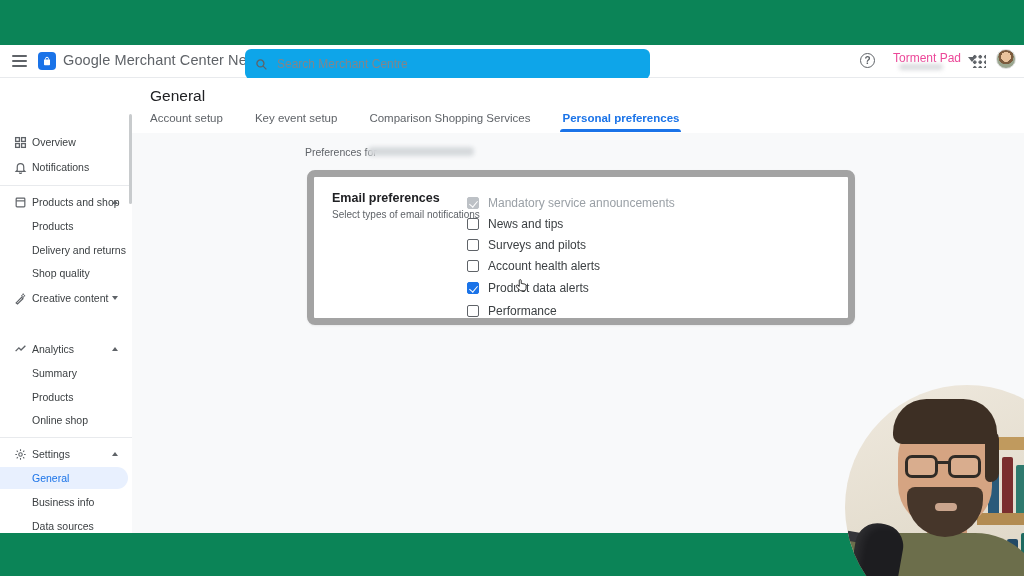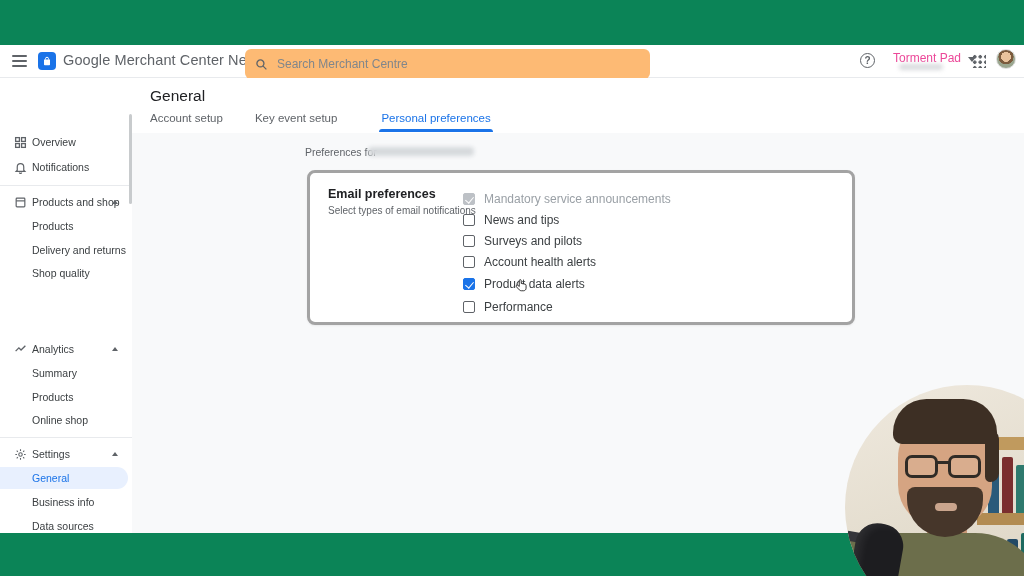--- a/index.html
+++ b/index.html
@@ -9,21 +9,21 @@
 
   
   .app { position:absolute; left:0; top:45px; width:1024px; height:488px; background:#ffffff; }
 
   
   .appbar { position:absolute; left:0; top:0; width:1024px; height:33px; background:#fff; border-bottom:1px solid #e8eaed; }
   .hamburger { position:absolute; left:12px; top:10px; width:15px; height:12px; display:flex; flex-direction:column; justify-content:space-between; cursor:pointer; }
   .hamburger span { display:block; height:1.8px; background:#5f6368; border-radius:1px; }
   .gmc-logo { position:absolute; left:38px; top:7px; width:18px; height:18px; background:#1a73e8; border-radius:4px; display:flex; align-items:center; justify-content:center; }
   .product-name { position:absolute; left:63px; top:7px; font-size:14.5px; color:#5f6368; letter-spacing:.1px; white-space:nowrap; }
-  .searchbox { position:absolute; left:245px; top:4px; width:405px; height:25px; background:#fdba74; border-radius:6px; display:flex; align-items:center; padding:15px 10px; }
+  .searchbox { position:absolute; left:245px; top:4px; width:405px; height:25px; background:#0ea5e9; border-radius:6px; display:flex; align-items:center; padding:15px 10px; }
   .searchbox svg { flex:0 0 auto; margin-right:9px; }
   .searchbox input { border:none; outline:none; background:transparent; font-family:"Liberation Sans",sans-serif; font-size:12px; color:#3c4043; width:100%; }
   .searchbox input::placeholder { color:#80868b; }
   .help-icon { position:absolute; left:860px; top:8px; width:15px; height:15px; border:1.4px solid #5f6368; border-radius:50%; color:#5f6368; font-size:10px; font-weight:bold; display:flex; align-items:center; justify-content:center; cursor:pointer; }
   .help-icon::after { content:"?"; }
   .account-switcher { position:absolute; left:893px; top:6px; display:flex; align-items:center; cursor:pointer; }
   .account-name { font-size:12px; color:#ec4899; }
   .account-caret { width:0; height:0; border-left:4px solid transparent; border-right:4px solid transparent; border-top:5px solid #5f6368; margin-left:7px; margin-top:2px; }
   .account-blur { position:absolute; left:899px; top:19px; width:44px; height:6px; background:#d9dbde; border-radius:3px; filter:blur(2px); }
   .apps-grid-icon { position:absolute; left:972px; top:9px; width:14px; height:14px; background-image:radial-gradient(circle,#5f6368 1.6px,transparent 1.8px); background-size:5.5px 5.5px; background-position:0 0; cursor:pointer; }
@@ -40,28 +40,28 @@
   .caret-up   { border-bottom:4.5px solid #5f6368; }
   .caret-down { border-top:4.5px solid #5f6368; }
   .side-divider { position:absolute; left:0; width:132px; height:1px; background:#e8eaed; }
   .side-scroll-thumb { position:absolute; left:129px; top:36px; width:3px; height:90px; background:#c8cbcd; border-radius:2px; }
 
   
   .main { position:absolute; left:132px; top:33px; width:892px; height:455px; background:#fff; }
   .page-title { position:absolute; left:18px; top:9px; font-size:15.5px; color:#202124; }
   .tabs { position:absolute; left:16px; top:31px; height:23px; display:flex; align-items:flex-end; }
   .tab { position:relative; font-size:11.5px; color:#5f6368; padding:0 2px 8px 2px; margin-right:28px; cursor:pointer; white-space:nowrap; }
-  .tab.active { color:#1a73e8; font-weight:normal;margin-left:12px; }
+  .tab.active { color:#1a73e8; font-weight:bold; }
   .tab.active::after { content:""; position:absolute; left:0; right:0; bottom:0; height:3px; background:#1a73e8; border-radius:3px 3px 0 0; }
   .content { position:absolute; left:0; top:55px; width:892px; height:400px; background:#f8f9fa; }
 
   .prefs-for { position:absolute; left:173px; top:13px; font-size:10.5px; color:#5f6368; }
   .prefs-blur { position:absolute; left:236px; top:14px; width:106px; height:9px; background:#d6d9dc; border-radius:4px; filter:blur(2px); }
 
-  .card { position:absolute; left:175px; top:37px; width:548px; height:155px; background:#fff; border:3px solid #a3a3a3; border-radius:8px; box-shadow:0 1px 2px rgba(60,64,67,.08); }
+  .card { position:absolute; left:175px; top:37px; width:548px; height:155px; background:#fff; border:7px solid #a3a3a3; border-radius:8px; box-shadow:0 1px 2px rgba(60,64,67,.08); }
   .card-heading { position:absolute; left:18px; top:14px; font-size:12.5px; font-weight:bold; color:#202124; }
   .card-subheading { position:absolute; left:18px; top:32px; font-size:10px; color:#5f6368; }
 
   .opt-row { position:absolute; left:153px; height:14px; display:flex; align-items:center; cursor:pointer; }
   .checkbox { width:12px; height:12px; border:1.6px solid #5f6368; border-radius:2px; margin-right:9px; flex:0 0 auto; position:relative; background:#fff; }
   .checkbox.checked { background:#1a73e8; border-color:#1a73e8; }
   .checkbox.checked::after { content:""; position:absolute; left:2.5px; top:0.5px; width:4px; height:7px; border:solid #fff; border-width:0 1.8px 1.8px 0; transform:rotate(40deg); }
   .checkbox.disabled { background:#bdc1c6; border-color:#bdc1c6; }
   .opt-label { font-size:12px; color:#3c4043; white-space:nowrap; }
   .opt-row.disabled .opt-label { color:#9aa0a6; }
@@ -162,20 +162,30 @@
       </div>
       <div class="nav-row" style="top:137px">
           <span class="nav-label">Products</span>
         </div>
       <div class="nav-row" style="top:161px">
           <span class="nav-label">Delivery and returns</span>
         </div>
       <div class="nav-row" style="top:184px">
           <span class="nav-label">Shop quality</span>
         </div>
+      <div class="nav-row" style="top:209px">
+        <span class="nav-icon">
+          <svg width="13" height="13" viewBox="0 0 24 24" fill="none" stroke="#5f6368" stroke-width="2.2">
+              <path d="M4 20l10-10 2.5 2.5L6.5 22z" fill="none"></path>
+              <path d="M17 3l1 2.5L20.5 7 18 8l-1 2.5L16 8l-2.5-1L16 5.5z" stroke-width="1.6"></path>
+            </svg>
+        </span>
+        <span class="nav-label">Creative content</span>
+        <span class="caret caret-down"></span>
+      </div>
       <div class="nav-row" style="top:260px">
         <span class="nav-icon">
           <svg width="13" height="13" viewBox="0 0 24 24" fill="none" stroke="#5f6368" stroke-width="2.4">
               <polyline points="3,15 9,9 13,13 21,5"></polyline>
             </svg>
         </span>
         <span class="nav-label">Analytics</span>
         <span class="caret caret-up"></span>
       </div>
       <div class="nav-row" style="top:284px">
@@ -209,20 +219,21 @@
         </div>
 
       <div class="side-scroll-thumb"></div>
     </div>
 
     <div class="main">
       <div class="page-title">General</div>
       <div class="tabs">
         <div class="tab">Account setup</div>
         <div class="tab">Key event setup</div>
+        <div class="tab">Comparison Shopping Services</div>
         <div class="tab active">Personal preferences</div>
       </div>
 
       <div class="content">
         <div class="prefs-for">Preferences for</div>
         <div class="prefs-blur"></div>
 
         <div class="card">
           <div class="card-heading">Email preferences</div>
           <div class="card-subheading">Select types of email notifications</div>

